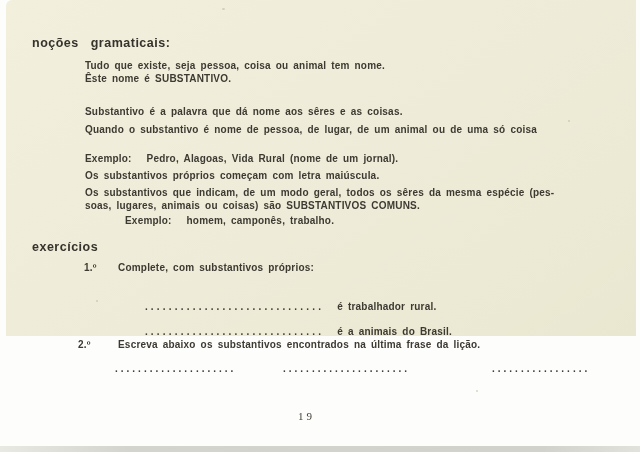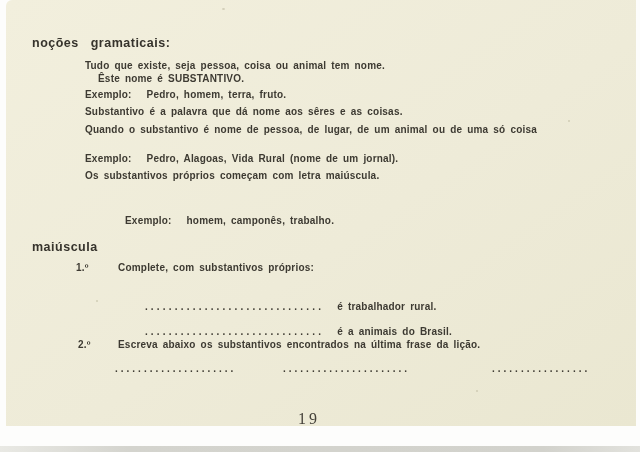--- a/index.html
+++ b/index.html
@@ -14,21 +14,21 @@
   .stage {
     position: relative;
     width: 640px;
     height: 452px;
   }
   .paper {
     position: absolute;
     left: 6px;
     top: 0;
     width: 630px;
-    height: 426px;
+    height: 336px;
     background: linear-gradient(145deg, #f2efdd 0%, #eeebd8 55%, #eae7d1 100%);
     border-radius: 6px 0 0 0;
   }
   .shadow-band {
     position: absolute;
     left: 0;
     top: 446px;
     width: 640px;
     height: 6px;
     background: linear-gradient(90deg, #e9e9e4 0%, #d4d4ce 20%, #d2d2cc 85%, #e2e2dd 100%);
@@ -56,21 +56,21 @@
   .dots-wide {
     letter-spacing: 3.0px;
     color: #403d34;
   }
   .blank-suffix { margin-left: 13px; }
   .page-number {
     position: absolute;
     left: 292px;
     top: 410px;
     font-family: "Liberation Serif", serif;
-    font-size: 16px;
+    font-size: 11px;
     letter-spacing: 3px;
     color: #45423a;
     font-weight: 400;
   }
   .speck {
     position: absolute;
     border-radius: 50%;
     background: #b9b49b;
     opacity: 0.55;
   }
@@ -82,31 +82,32 @@
   <div class="paper">
 
     <div class="speck" style="left:216px; top:8px; width:3px; height:2px;"></div>
     <div class="speck" style="left:562px; top:120px; width:2px; height:2px;"></div>
     <div class="speck" style="left:90px; top:300px; width:2px; height:2px;"></div>
     <div class="speck" style="left:470px; top:390px; width:2px; height:2px;"></div>
 
     <div class="txt heading" style="left:26px; top:37px;">noções  gramaticais:</div>
 
     <div class="txt line" style="top:59px;">Tudo que existe, seja pessoa, coisa ou animal tem nome.</div>
-    <div class="txt line" style="top:72px;margin-left:13px;">Êste nome é SUBSTANTIVO.</div>
-    <div class="txt line" style="top:88px;">Exemplo:   Pedro, homem, terra, fruto.</div>
+    <div class="txt line" style="top:72px;">Êste nome é SUBSTANTIVO.</div>
     <div class="txt line" style="top:123px;">Quando o substantivo é nome de pessoa, de lugar, de um animal ou de uma só coisa</div>
     <div class="txt line" style="top:105px;">Substantivo é a palavra que dá nome aos sêres e as coisas.</div>
     <div class="txt line" style="top:169px;">Os substantivos próprios começam com letra maiúscula.</div>
     <div class="txt line" style="top:152px;">Exemplo:   Pedro, Alagoas, Vida Rural (nome de um jornal).</div>
+    <div class="txt line" style="top:186px;">Os substantivos que indicam, de um modo geral, todos os sêres da mesma espécie (pes-</div>
+    <div class="txt line" style="top:199px;">soas, lugares, animais ou coisas) são SUBSTANTIVOS COMUNS.</div>
     <div class="txt line" style="top:214px;margin-left:40px;">Exemplo:   homem, camponês, trabalho.</div>
 
-    <div class="txt heading" style="left:26px; top:241px;">maiúscula</div>
+    <div class="txt heading" style="left:26px; top:241px;">exercícios</div>
 
-    <div class="txt" style="left:70px; top:261px;">1.º</div>
+    <div class="txt" style="left:78px; top:261px;">1.º</div>
     <div class="txt" style="left:112px; top:261px;">Complete, com substantivos próprios:</div>
 
     <div class="txt" style="left:109px; top:287px;">
       <span class="dots">..............................</span><span class="blank-suffix">é trabalhador rural.</span>
     </div>
     <div class="txt" style="left:109px; top:312px;">
       <span class="dots">..............................</span><span class="blank-suffix">é a animais do Brasil.</span>
     </div>
 
     <div class="txt" style="left:72px; top:338px;">2.º</div>

